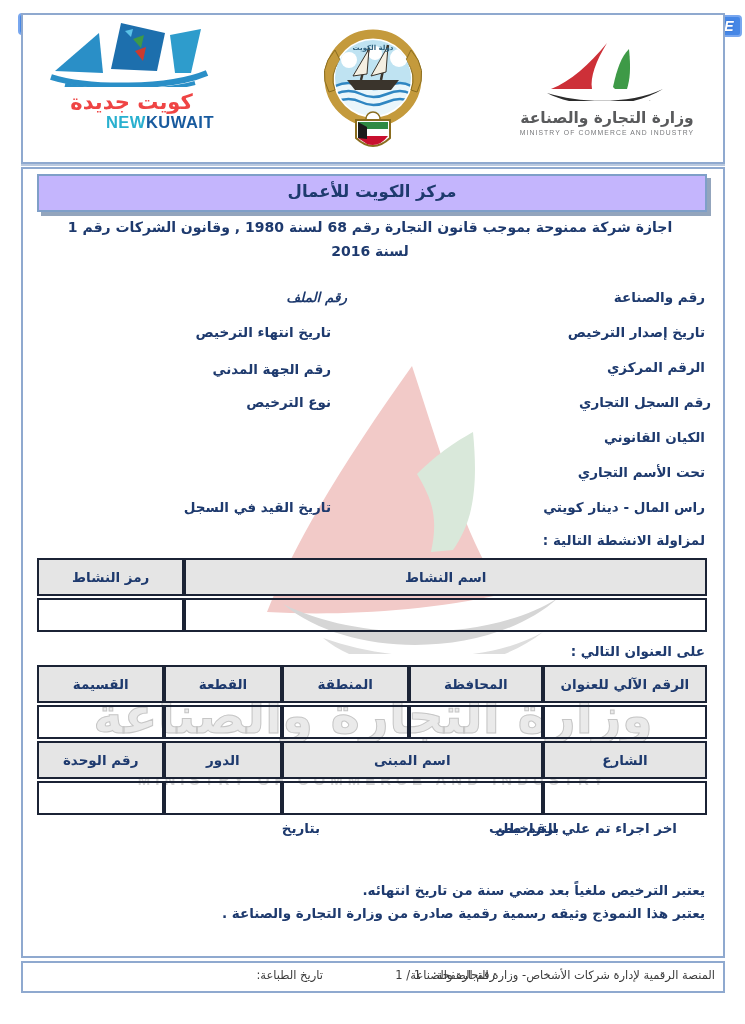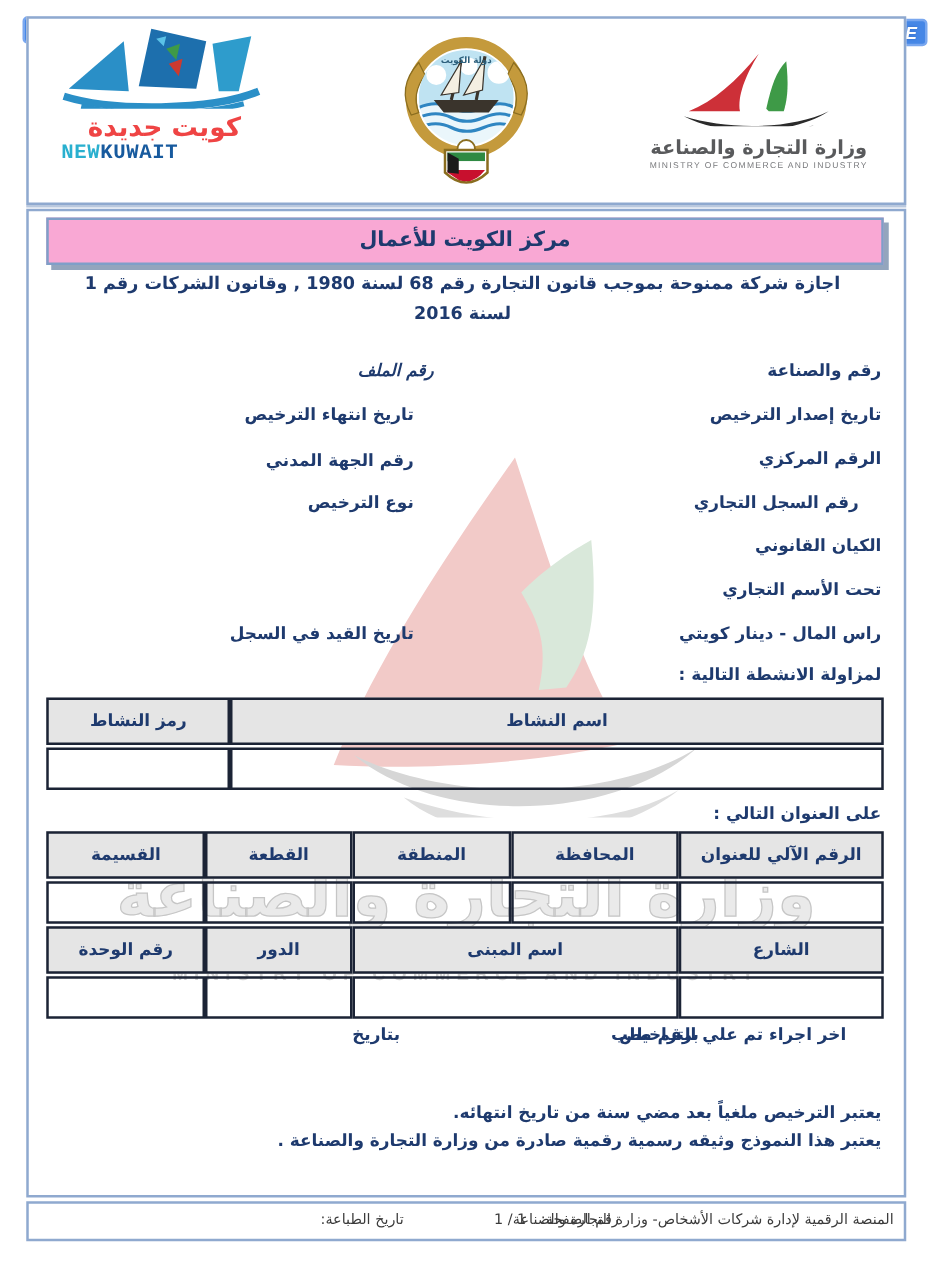--- a/index.html
+++ b/index.html
@@ -10,43 +10,43 @@
   
   .badge{position:absolute;background:#4687e6;border:2px solid #79a7ef;border-radius:4px;
          color:#ffffff;font-style:italic;font-weight:bold;font-size:14px;line-height:18px;
          padding:0 6px;letter-spacing:.5px;font-family:"Liberation Sans",sans-serif;
          text-shadow:0 0 2px #2f66c2;}
 
   
   #header-box{position:absolute;left:21px;top:13px;width:700px;height:147px;
               border:2px solid #8fa9cf;background:#ffffff;box-shadow:0 2px 0 #b9c8de;}
   .nk-text-ar{color:#ef4444;font-size:21px;font-weight:bold;text-align:center;direction:rtl;line-height:22px;}
-  .nk-text-en{font-family:Liberation Mono, monospace;font-size:16.5px;font-weight:bold;
-              text-align:left;letter-spacing:.5px;line-height:18px;}
+  .nk-text-en{font-family:Liberation Sans, sans-serif;font-size:16.5px;font-weight:bold;
+              text-align:right;letter-spacing:.5px;line-height:18px;}
   .nk-new{color:#29b0cf;} .nk-kuwait{color:#175a9e;}
   #ministry-block{position:absolute;right:18px;top:22px;width:196px;text-align:center;}
   .min-ar{color:#595a5c;font-size:15.5px;font-weight:bold;direction:rtl;margin-top:4px;}
   .min-en{font-family:"Liberation Sans",sans-serif;color:#77787b;font-size:6.8px;
           letter-spacing:1.1px;margin-top:2px;}
 
   
   #main{position:absolute;left:21px;top:167px;width:700px;height:787px;
         border:2px solid #8fa9cf;background:#ffffff;}
 
   
   .wm{pointer-events:none;}
   #wm-ar{position:absolute;top:518px;left:0;width:100%;text-align:center;direction:rtl;
          font-size:50px;font-weight:bold;color:#eaeaea;-webkit-text-stroke:1px #c6c6c6;}
   #wm-en{position:absolute;top:602px;left:0;width:100%;text-align:center;
          font-family:"Liberation Sans",sans-serif;font-size:15px;font-weight:bold;
          letter-spacing:5px;color:#d2d2d2;}
 
   
   #title-box{position:absolute;left:14px;top:5px;width:666px;height:34px;
-             border:2px solid #7f9fc8;background:#f9a8d4;box-shadow:4px 4px 0 #93a5bd;}
+             border:2px solid #7f9fc8;background:#c4b5fd;box-shadow:4px 4px 0 #93a5bd;}
   #title-box .t{line-height:32px;text-align:center;color:#1e3a6e;font-weight:bold;font-size:16.5px;direction:rtl;}
   .intro{position:absolute;left:30px;width:634px;text-align:center;color:#1e3a6e;
          font-weight:bold;font-size:14px;direction:rtl;line-height:24px;}
 
   
   .lbl{position:absolute;color:#1e3a6e;font-weight:bold;font-size:13.5px;direction:rtl;white-space:nowrap;}
 
   
   table.doc{border-collapse:separate;border-spacing:0 2px;width:100%;direction:rtl;table-layout:fixed;}
   table.doc td{border:2px solid #1b2335;text-align:center;color:#1e3a6e;font-weight:bold;
@@ -148,21 +148,21 @@
     </div>
 
     <div class="intro" style="top:46px;">اجازة شركة ممنوحة بموجب قانون التجارة رقم 68 لسنة 1980 , وقانون الشركات رقم 1 لسنة 2016</div>
 
     <div class="lbl" style="right:18px;top:120px;">رقم والصناعة</div>
     <div class="lbl" style="right:376px;top:120px;font-style:italic;">رقم الملف</div>
     <div class="lbl" style="right:18px;top:155px;">تاريخ إصدار الترخيص</div>
     <div class="lbl" style="right:392px;top:155px;">تاريخ انتهاء الترخيص</div>
     <div class="lbl" style="right:18px;top:190px;">الرقم المركزي</div>
     <div class="lbl" style="right:392px;top:192px;text-align:center;">رقم الجهة المدني</div>
-    <div class="lbl" style="right:36px;top:225px;">رقم السجل التجاري</div>
+    <div class="lbl" style="right:12px;top:225px;">رقم السجل التجاري</div>
     <div class="lbl" style="right:392px;top:225px;">نوع الترخيص</div>
     <div class="lbl" style="right:18px;top:260px;">الكيان القانوني</div>
     <div class="lbl" style="right:18px;top:295px;">تحت الأسم التجاري</div>
     <div class="lbl" style="right:18px;top:330px;">راس المال - دينار كويتي</div>
     <div class="lbl" style="right:392px;top:330px;">تاريخ القيد في السجل</div>
 
     <div class="lbl" style="right:18px;top:363px;">لمزاولة الانشطة التالية :</div>
     <div class="abs" style="left:14px;top:387px;width:670px;">
       <table class="doc">
         <colgroup>

